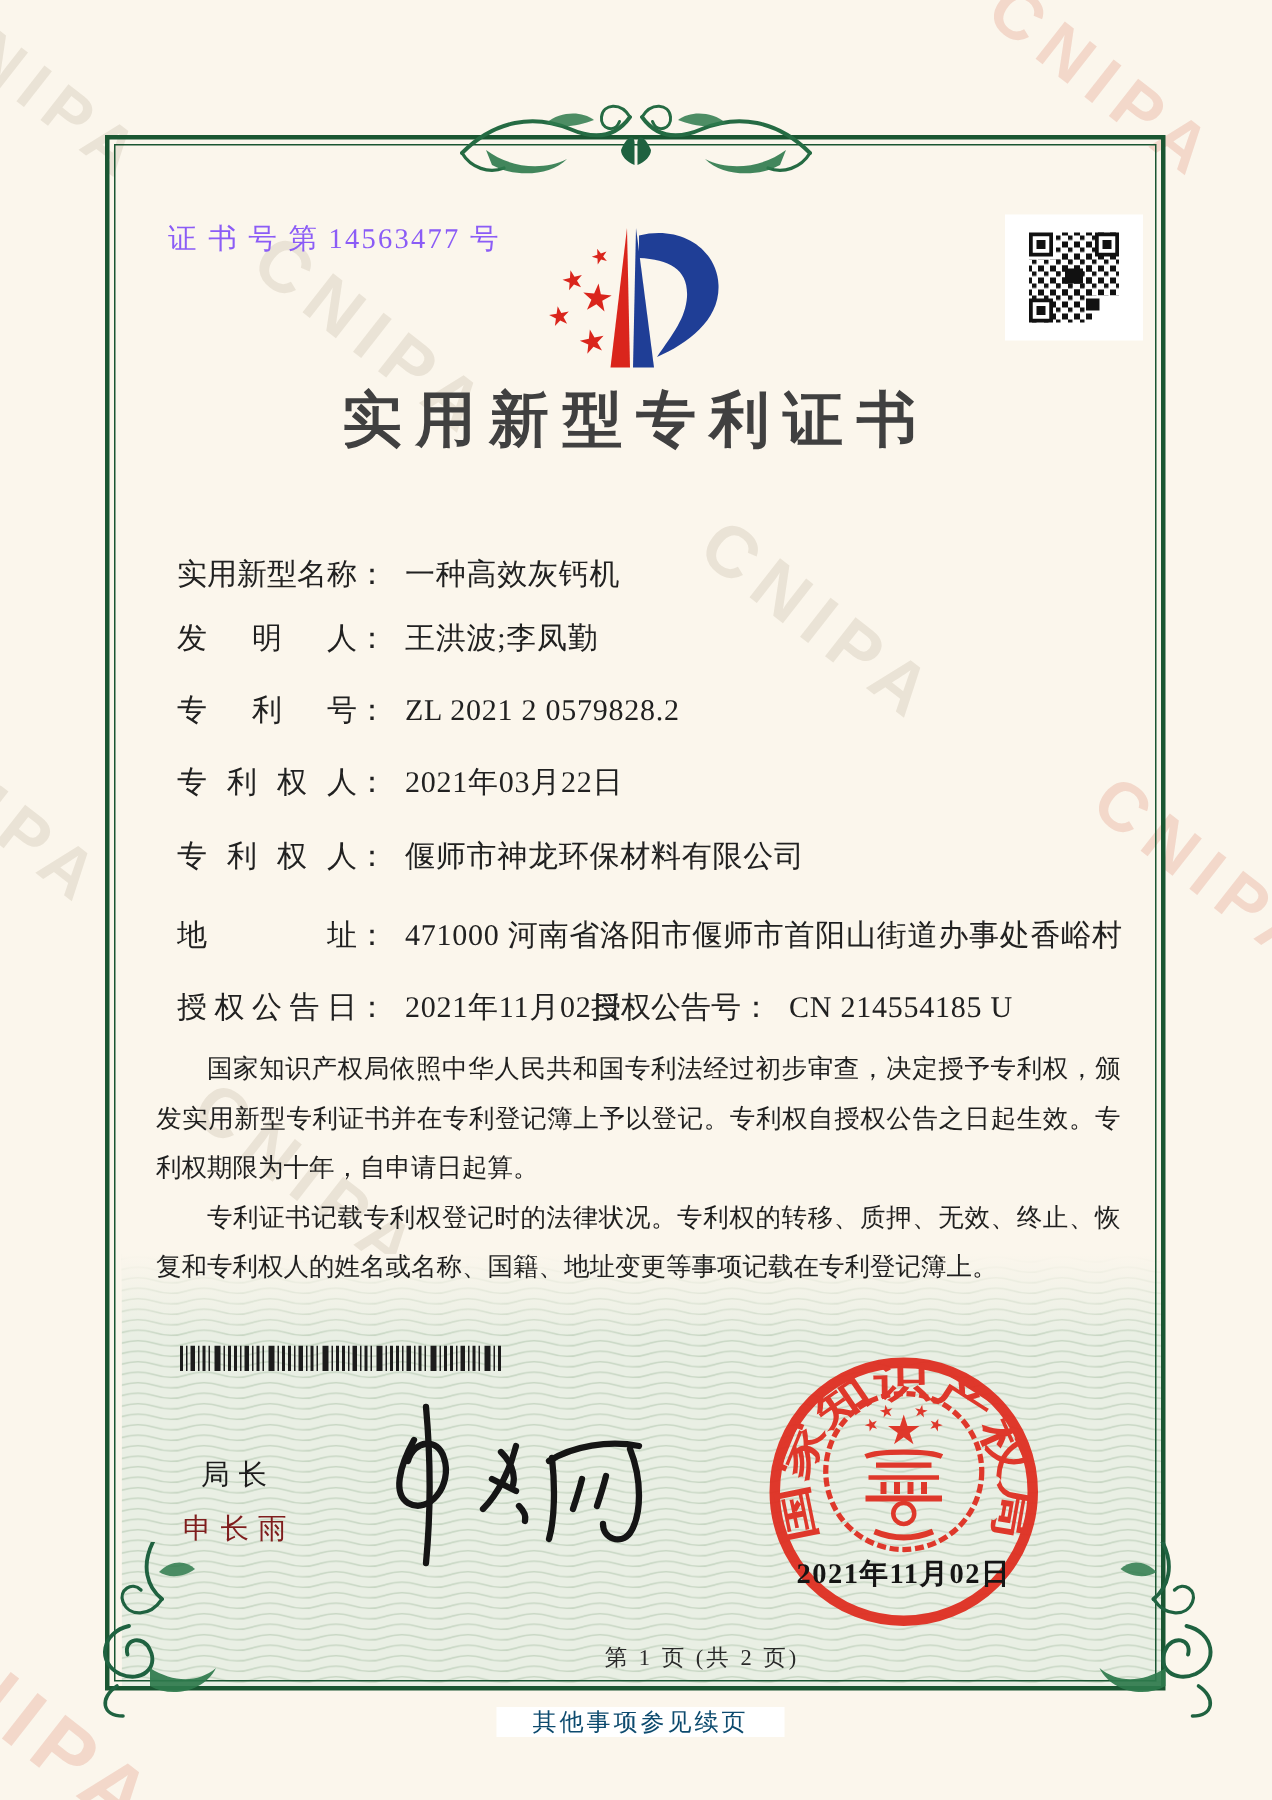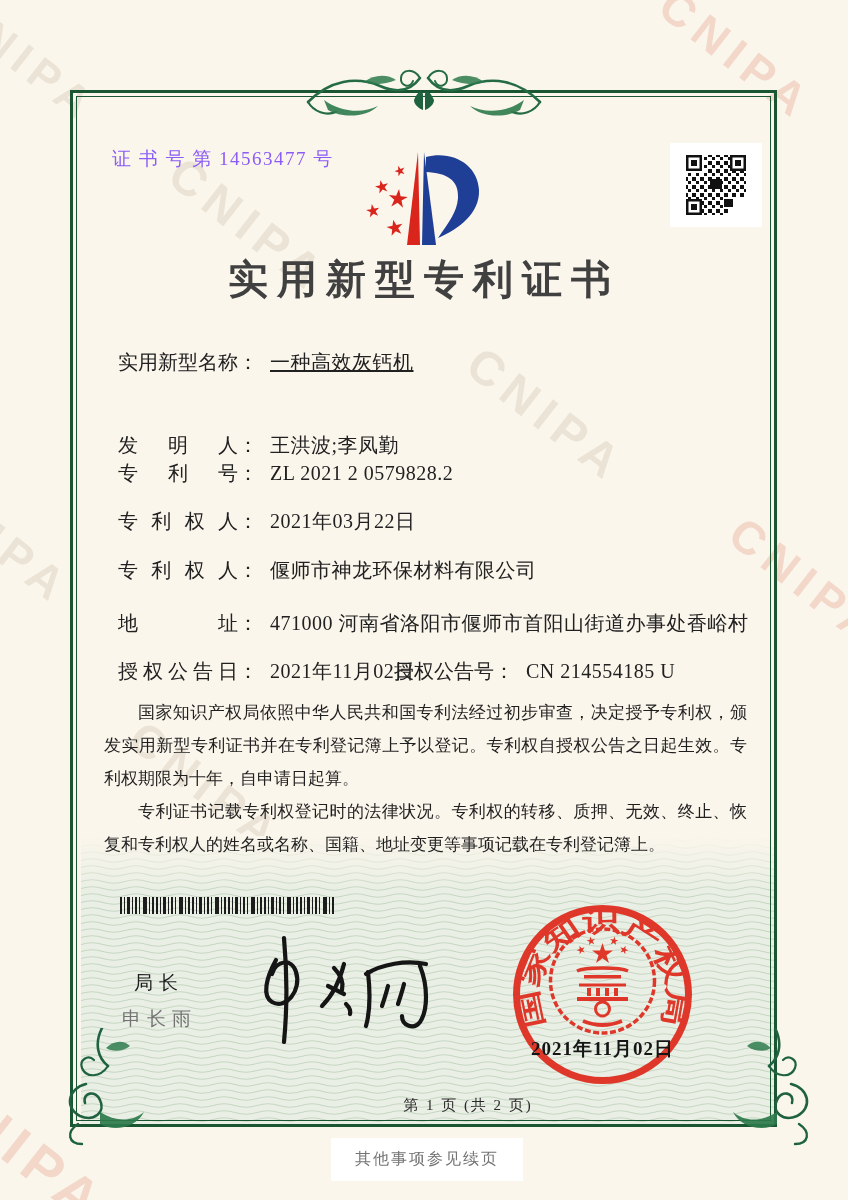--- a/index.html
+++ b/index.html
@@ -44,32 +44,32 @@
   .fcolon{display:inline-block;}
   .fvalue{margin-left:12px; letter-spacing:0.5px;}
   .pair2{position:absolute; left:276px; top:0;}
   .pair2 .flabel{width:100px;}
   
   .body-text{position:absolute; left:104px; top:696px; width:643px; font-size:17px; line-height:33px; color:#1f1f1f; text-align:justify;}
   .body-text p{margin:0; text-indent:2em;}
   
   .barcode{position:absolute; left:120px; top:897px;}
   .signer-title{position:absolute; left:134px; top:970px; font-size:19px; letter-spacing:6px; color:#1c1c1c;}
-  .signer-name{position:absolute; left:122px; top:1006px; font-size:19px; letter-spacing:6px; color:#737373;}
+  .signer-name{position:absolute; left:122px; top:1006px; font-size:19px; letter-spacing:6px; color:#7f1d1d;}
   .signature{position:absolute; left:248px; top:930px;}
   .seal{position:absolute; left:505px; top:897px; opacity:0.93;}
   .seal-date{
     position:absolute; left:505px; top:1036px; width:195px; text-align:center;
     font-size:19px; font-weight:bold; letter-spacing:1px; color:#151515; z-index:6;
   }
   .page-num{position:absolute; left:0; top:1096px; width:848px; text-align:center; font-size:15px; letter-spacing:2px; color:#2a2a2a;padding-left:44px;}
   .note-box{
-    position:absolute; left:331px; top:1138px; width:192px; height:43px; background:#ffffff;
+    position:absolute; left:331px; top:1138px; width:192px; height:20px; background:#ffffff;
     display:flex; align-items:center; justify-content:center;
-    font-size:16px; letter-spacing:2px; color:#737373; z-index:7;
+    font-size:16px; letter-spacing:2px; color:#0c4a6e; z-index:7;
   }
   
   .orn{position:absolute; z-index:4;}
   .orn-top{left:304px; top:66px;}
   .orn-bl{left:56px; top:1028px;}
   .orn-br{left:726px; top:1028px; transform:scaleX(-1);}
 </style>
 </head>
 <body>
 
@@ -175,24 +175,24 @@
       <g>
         <rect x="2" y="46" width="16" height="16" fill="#111"></rect>
         <rect x="4.5" y="48.5" width="11" height="11" fill="#fff"></rect>
         <rect x="7" y="51" width="6" height="6" fill="#111"></rect>
       </g>
     </svg>
   </div>
 
   <div class="title">实用新型专利证书</div>
 
-  <div class="frow" style="top:349px;text-decoration:underline;">
+  <div class="frow" style="top:369px;">
     <span class="flabel">实用新型名称</span><span class="fcolon">：</span><span class="fvalue">一种高效灰钙机</span>
   </div>
-  <div class="frow" style="top:412px;margin-top:20px;">
+  <div class="frow" style="top:412px;">
     <span class="flabel">发明人</span><span class="fcolon">：</span><span class="fvalue">王洪波;李凤勤</span>
   </div>
   <div class="frow" style="top:460px;">
     <span class="flabel">专利号</span><span class="fcolon">：</span><span class="fvalue">ZL 2021 2 0579828.2</span>
   </div>
   <div class="frow" style="top:508px;">
     <span class="flabel">专利权人</span><span class="fcolon">：</span><span class="fvalue">2021年03月22日</span>
   </div>
   <div class="frow" style="top:557px;">
     <span class="flabel">专利权人</span><span class="fcolon">：</span><span class="fvalue">偃师市神龙环保材料有限公司</span>

